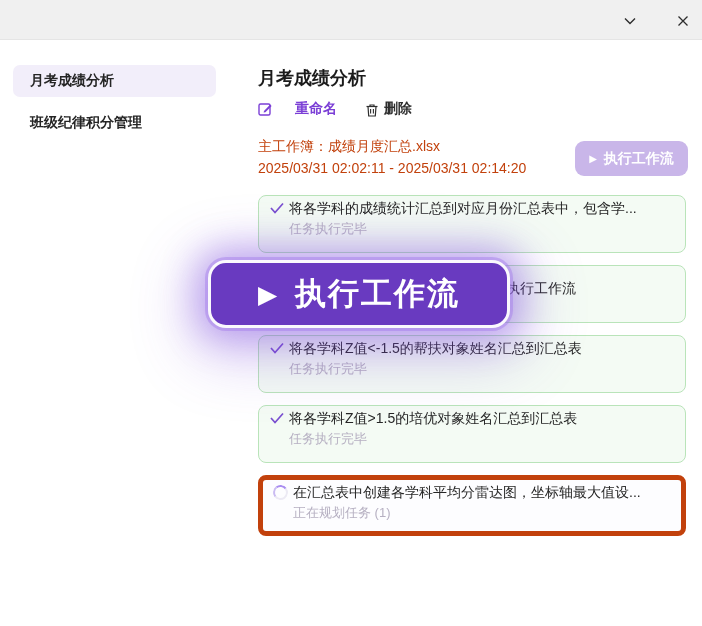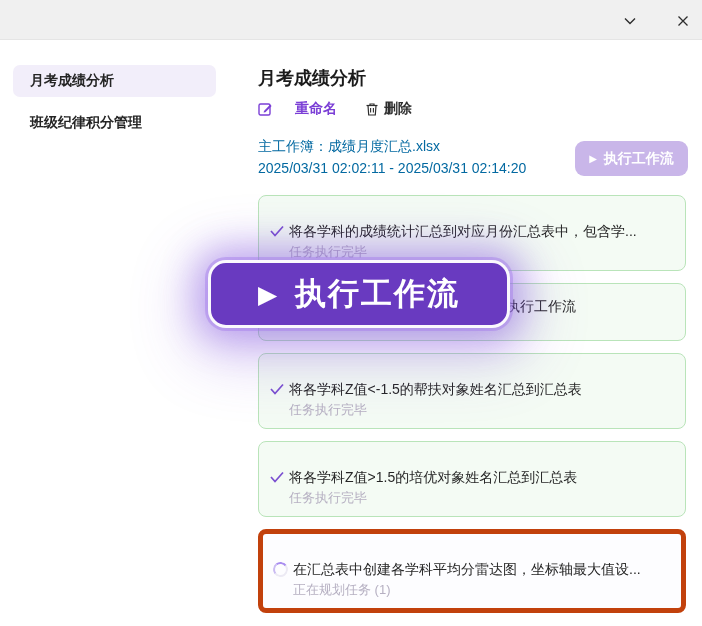--- a/index.html
+++ b/index.html
@@ -35,42 +35,42 @@
   .sidebar-item.selected { background:#f2eefa; }
 
   
   .main-title {
     position:absolute; left:258px; top:66px;
     font-size:18px; font-weight:bold; color:#1b1b1b;
   }
   .actions { position:absolute; left:258px; top:100px; display:flex; gap:28px; align-items:center; }
   .action { display:flex; align-items:center; gap:5px; font-size:14px; font-weight:bold; cursor:pointer; }
   .action-rename { color:#7b3fd6;gap:22px; }
-  .action-delete { color:#2e2e2e; }
+  .action-delete { color:#2e2e2e;align-items:flex-end; }
   .action svg { display:block; }
 
   .meta {
     position:absolute; left:258px; top:135px;
-    font-size:14px; color:#0369a1; line-height:22px;
+    font-size:14px; color:#c2410c; line-height:22px;
   }
 
   .small-run-btn {
     position:absolute; left:575px; top:141px; width:113px; height:35px;
     background:#c9b6e9; border-radius:9px;
     color:#ffffff; font-size:14px; font-weight:bold;
     display:flex; align-items:center; justify-content:center; gap:7px;
     cursor:pointer;
   }
   .small-run-btn .play { font-size:10px; line-height:1; }
 
   
   .tasks { position:absolute; left:258px; top:195px; width:428px; }
   .task-card {
     width:428px; min-height:58px; border-radius:8px;
-    padding:25px 12px 9px 5px; margin-bottom:12px;
+    padding:2px 12px 9px 5px; margin-bottom:12px;
     background:#f4fbf4; border:1px solid #b9e4b9;
     cursor:pointer;
   }
   .task-card.planning { background:#fdfdff; border:5px solid #c2410c; }
   .task-row { display:flex; align-items:flex-start; }
   .task-icon { width:25px; flex:none; display:flex; justify-content:center; padding-top:3px; }
   .task-text {
     font-size:14px; color:#262626; line-height:21px;
     white-space:nowrap; overflow:hidden;
   }

